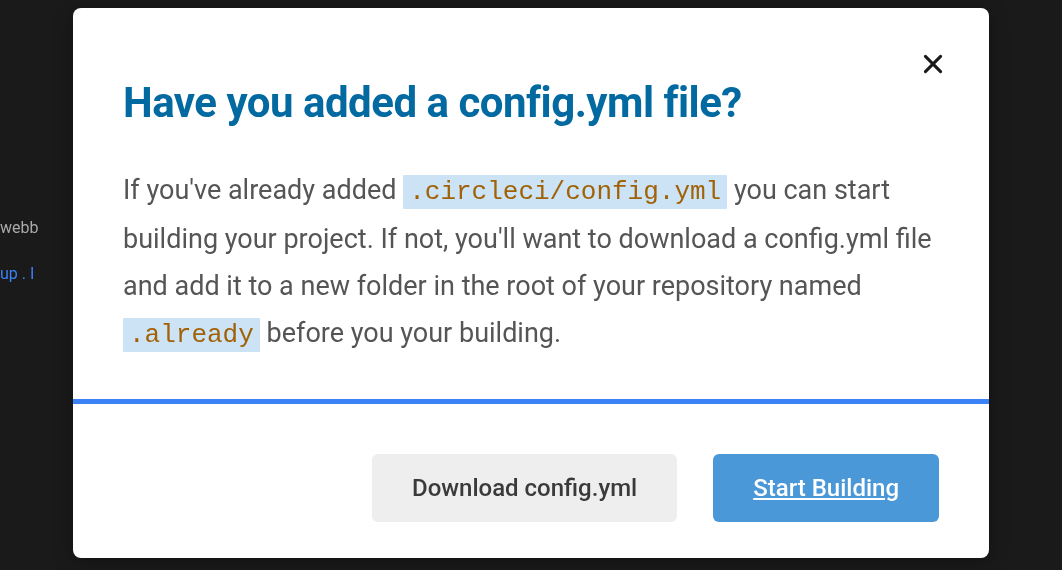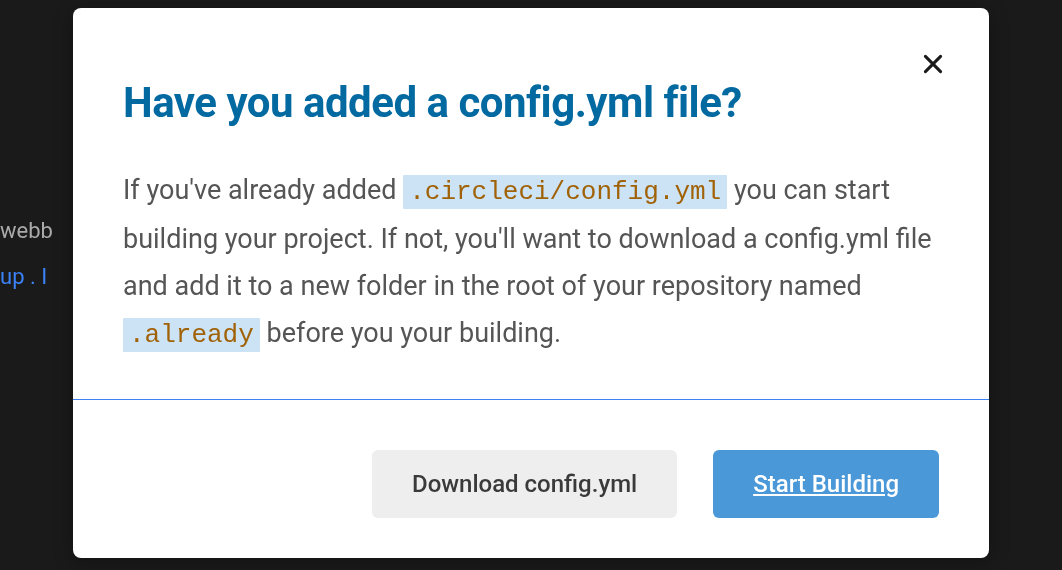--- a/index.html
+++ b/index.html
@@ -11,21 +11,21 @@
       font-family: -apple-system, BlinkMacSystemFont, "Segoe UI", Roboto, Helvetica, Arial, sans-serif;
       background: #1a1a1a;
       width: 1062px;
       height: 570px;
       overflow: hidden;
       position: relative;
     }
     .background-text {
       position: absolute;
       color: #aaa;
-      font-size: 22px;
+      font-size: 16px;
     }
     .bg-webb {
       top: 218px;
       left: 0;
     }
     .bg-up {
       top: 264px;
       left: 0;
       color: #3b82f6;
     }
@@ -84,21 +84,21 @@
     }
     .code-highlight {
       background: #cce3f5;
       font-family: "SFMono-Regular", Consolas, "Liberation Mono", Menlo, monospace;
       font-size: 26px;
       padding: 2px 6px;
       color: #a16207;
       border-radius: 1px;
     }
     .modal-footer {
-      border-top: 1px solid #3b82f6;
+      border-top: 5px solid #3b82f6;
       padding: 50px 50px 50px 50px;
       display: flex;
       justify-content: flex-end;
       gap: 36px;
     }
     .btn {
       padding: 20px 40px;
       font-size: 24px;
       font-weight: 500;
       border: none;

